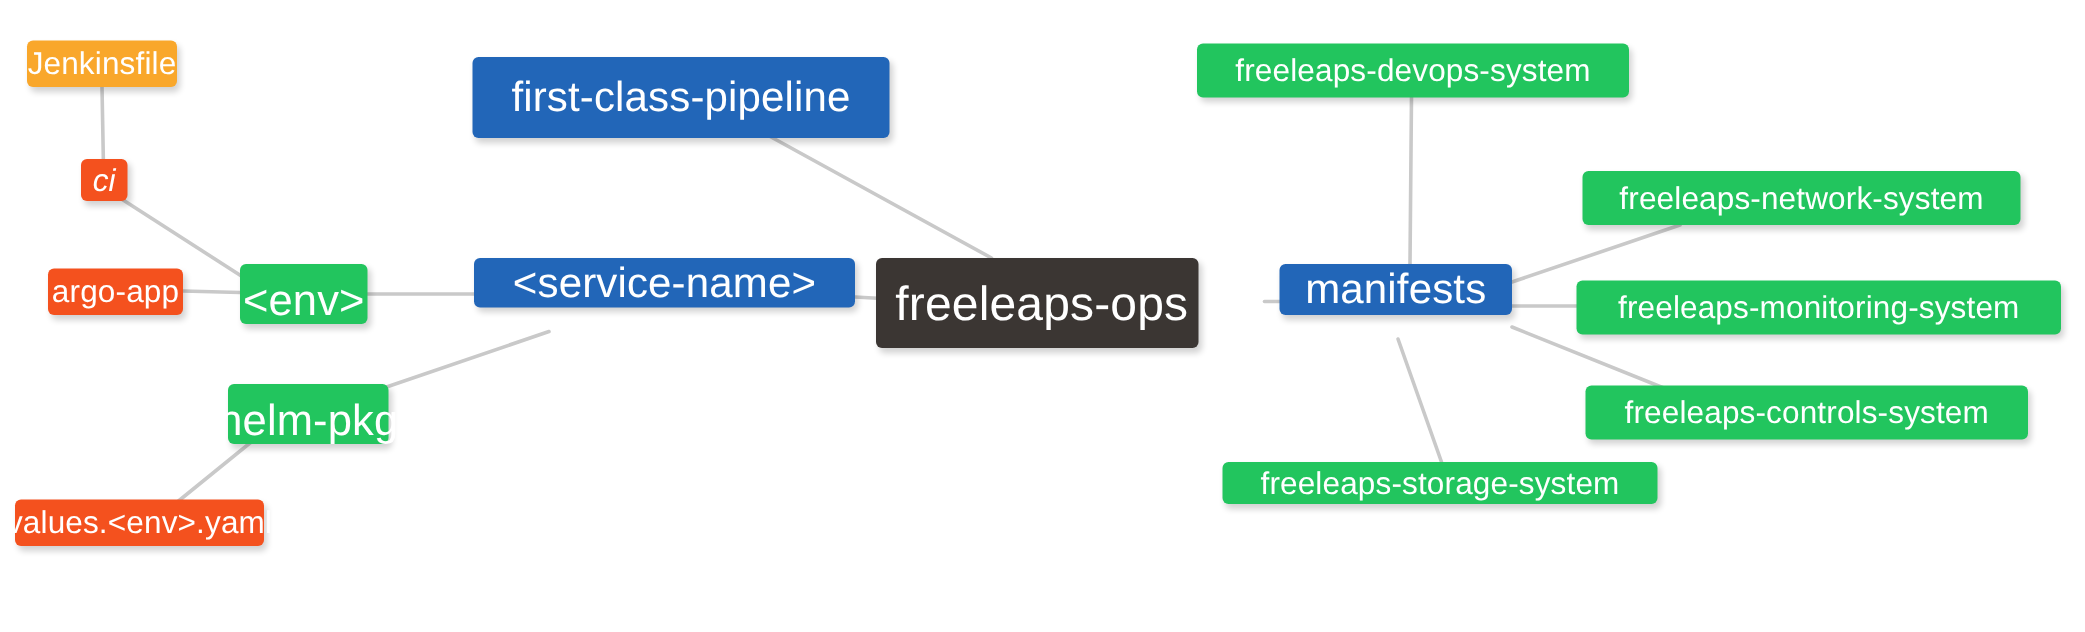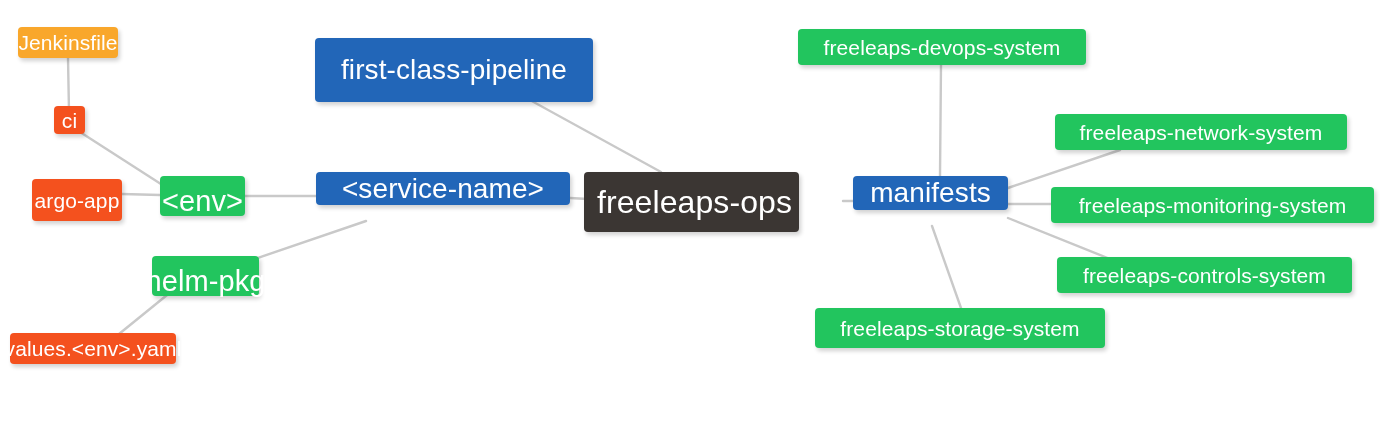--- a/index.html
+++ b/index.html
@@ -83,21 +83,21 @@
       <line x1="1008" y1="218" x2="1110" y2="259"></line>
 
       <line x1="932" y1="226" x2="961" y2="308"></line>
     </g>
   </svg>
 
   <div class="node tier-root" style="left: 584px; top: 172px; width: 215px; height: 60px; background: rgb(59, 54, 51); padding-left: 28px;">
     <span class="node-label">freeleaps-ops</span>
   </div>
 
-  <div class="node tier-1" style="left: 315px; top: 38px; width: 278px; height: 64px; background: rgb(34, 102, 184);">
+  <div class="node tier-1" style="left: 315px; top: 38px; width: 278px; height: 54px; background: rgb(34, 102, 184);">
     <span class="node-label">first-class-pipeline</span>
   </div>
 
   <div class="node tier-1" style="left: 316px; top: 172px; width: 254px; height: 33px; background: rgb(34, 102, 184);">
     <span class="node-label">&lt;service-name&gt;</span>
   </div>
 
   <div class="node tier-1" style="left: 853px; top: 176px; width: 155px; height: 34px; background: rgb(34, 102, 184);">
     <span class="node-label">manifests</span>
   </div>
@@ -107,25 +107,25 @@
   </div>
 
   <div class="node tier-2" style="left:152px; top:256px; width:107px; height:40px; background:#22c55e;">
     <span class="node-label">helm-pkg</span>
   </div>
 
   <div class="node tier-4" style="left:18px; top:27px; width:100px; height:31px; background:#f9a72b;">
     <span class="node-label">Jenkinsfile</span>
   </div>
 
-  <div class="node tier-4" style="left:54px; top:106px; width:31px; height:28px; background:#f4511e;">
+  <div class="node tier-4" style="left:54px; top:106px; width:31px; height:28px; background:#f4511e;font-style:italic;">
     <span class="node-label">ci</span>
   </div>
 
-  <div class="node tier-4" style="left:32px; top:179px; width:90px; height:42px; background:#f4511e;">
+  <div class="node tier-4" style="left:32px; top:179px; width:90px; height:31px; background:#f4511e;">
     <span class="node-label">argo-app</span>
   </div>
 
   <div class="node tier-4" style="left:10px; top:333px; width:166px; height:31px; background:#f4511e;">
     <span class="node-label">values.&lt;env&gt;.yaml</span>
   </div>
 
   <div class="node tier-3" style="left:798px; top:29px; width:288px; height:36px; background:#22c55e;padding-left:12px;">
     <span class="node-label">freeleaps-devops-system</span>
   </div>
@@ -135,17 +135,17 @@
   </div>
 
   <div class="node tier-3" style="left:1051px; top:187px; width:323px; height:36px; background:#22c55e;align-items:center;">
     <span class="node-label">freeleaps-monitoring-system</span>
   </div>
 
   <div class="node tier-3" style="left:1057px; top:257px; width:295px; height:36px; background:#22c55e;">
     <span class="node-label">freeleaps-controls-system</span>
   </div>
 
-  <div class="node tier-3" style="left:815px; top:308px; width:290px; height:40px; background:#22c55e;">
+  <div class="node tier-3" style="left:815px; top:308px; width:290px; height:28px; background:#22c55e;">
     <span class="node-label">freeleaps-storage-system</span>
   </div>
 
 </div>
 
 </body></html>

